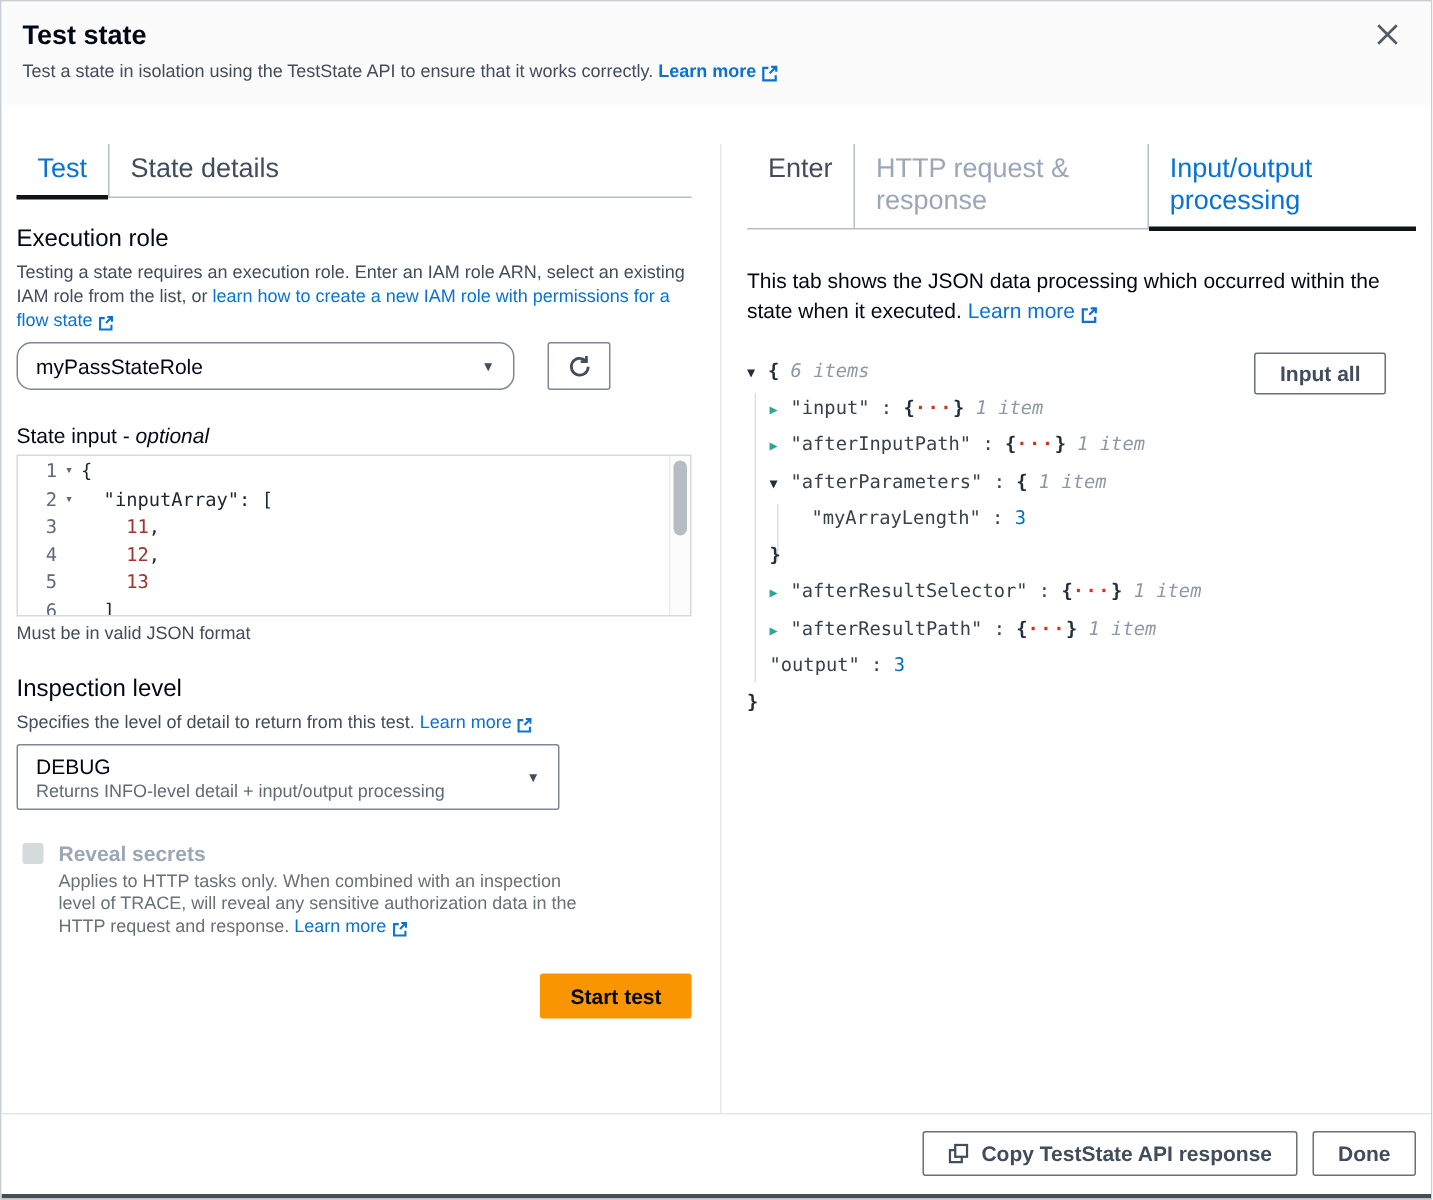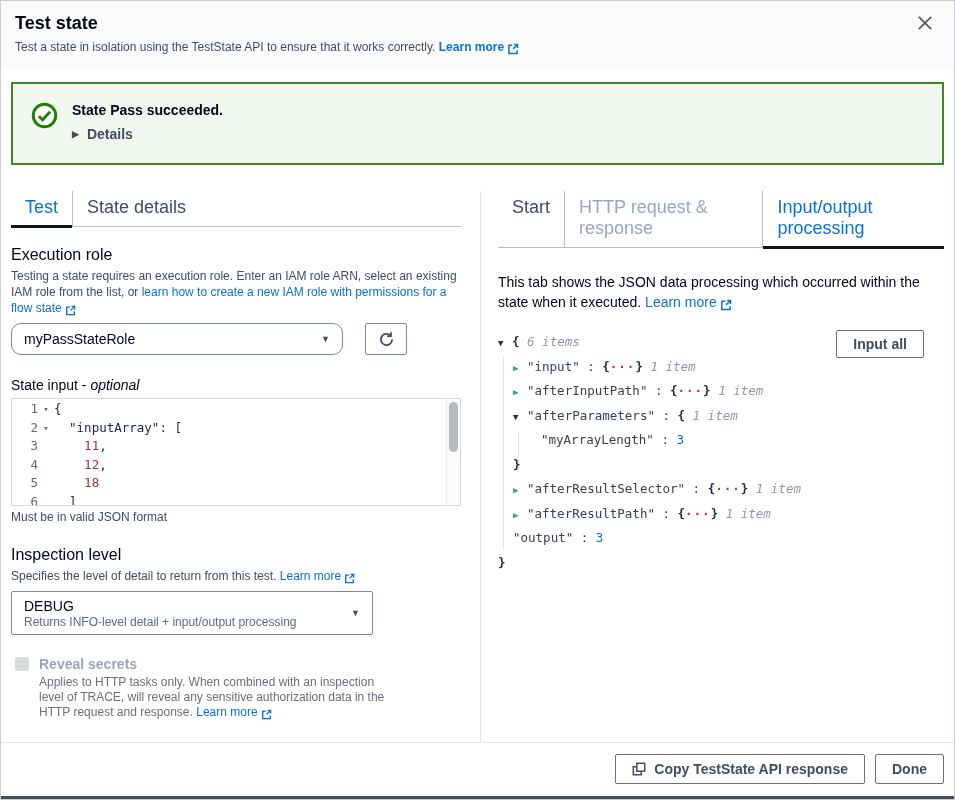--- a/index.html
+++ b/index.html
@@ -129,37 +129,20 @@
               <path d="M14 2 8.2 7.8" fill="none" stroke="#0972d3" stroke-width="2"></path>
             </svg></span></a>
     </div>
     <button class="close-btn" aria-label="Close">
       <span><svg width="18" height="18" viewBox="0 0 16 16">
             <path d="M2.5 2.5 13.5 13.5 M13.5 2.5 2.5 13.5" stroke="#545b64" stroke-width="1.6"></path>
           </svg></span>
     </button>
   </div>
 
-  <div class="banner">
-    <span>
-      <svg width="27" height="27" viewBox="0 0 24 24">
-          <circle cx="12" cy="12" r="10" fill="#fff" stroke="#1d8102" stroke-width="2.6"></circle>
-          <path d="M7 12.6 l3.3 3.2 L17 8.6" fill="none" stroke="#1d8102" stroke-width="2.6"></path>
-        </svg>
-    </span>
-    <div class="banner-text">
-      <div class="banner-msg">
-        <span>State</span>&nbsp;<span class="state-name">Pass</span>&nbsp;<span>succeeded.</span>
-      </div>
-      <div class="banner-details">
-        <span class="tri-right">▶</span>
-        <span>Details</span>
-      </div>
-    </div>
-  </div>
 
   <div class="content">
 
     <div class="left-col">
       <div class="left-inner">
         <div class="tabs">
           <div class="tab active">Test</div>
           <div class="tab">State details</div>
         </div>
 
@@ -208,21 +191,21 @@
                 <span class="ed-code"><span class="tk-p">    </span><span class="tk-n">11</span><span class="tk-p">,</span></span>
               </div>
               <div class="ed-line">
                 <span class="ed-num">4</span>
                 <span class="ed-fold"></span>
                 <span class="ed-code"><span class="tk-p">    </span><span class="tk-n">12</span><span class="tk-p">,</span></span>
               </div>
               <div class="ed-line">
                 <span class="ed-num">5</span>
                 <span class="ed-fold"></span>
-                <span class="ed-code"><span class="tk-p">    </span><span class="tk-n">18</span></span>
+                <span class="ed-code"><span class="tk-p">    </span><span class="tk-n">13</span></span>
               </div>
               <div class="ed-line">
                 <span class="ed-num">6</span>
                 <span class="ed-fold"></span>
                 <span class="ed-code"><span class="tk-p">  ]</span></span>
               </div>
             </div>
           <div class="ed-sbar">
               <div class="ed-thumb"></div>
             </div>
@@ -258,21 +241,21 @@
         </div>
 
         <button class="btn-primary">Start test</button>
       </div>
     </div>
 
     <div class="v-divider"></div>
 
     <div class="right-col">
       <div class="tabs">
-        <div class="tab">Start</div>
+        <div class="tab">Enter</div>
         <div class="tab disabled">HTTP request &amp; response</div>
         <div class="tab active">Input/output processing</div>
       </div>
 
       <div class="right-desc">
         <span>This tab shows the JSON data processing which occurred within the state when it executed. </span><a class="link"><span>Learn more</span><span class="ext-ico"><svg class="inline-svg" width="12" height="12" viewBox="0 0 16 16">
                 <path d="M13.5 9.5v4.5h-11v-11H7" fill="none" stroke="#0972d3" stroke-width="2"></path>
                 <path d="M9.5 2h4.5v4.5" fill="none" stroke="#0972d3" stroke-width="2"></path>
                 <path d="M14 2 8.2 7.8" fill="none" stroke="#0972d3" stroke-width="2"></path>
               </svg></span></a>

